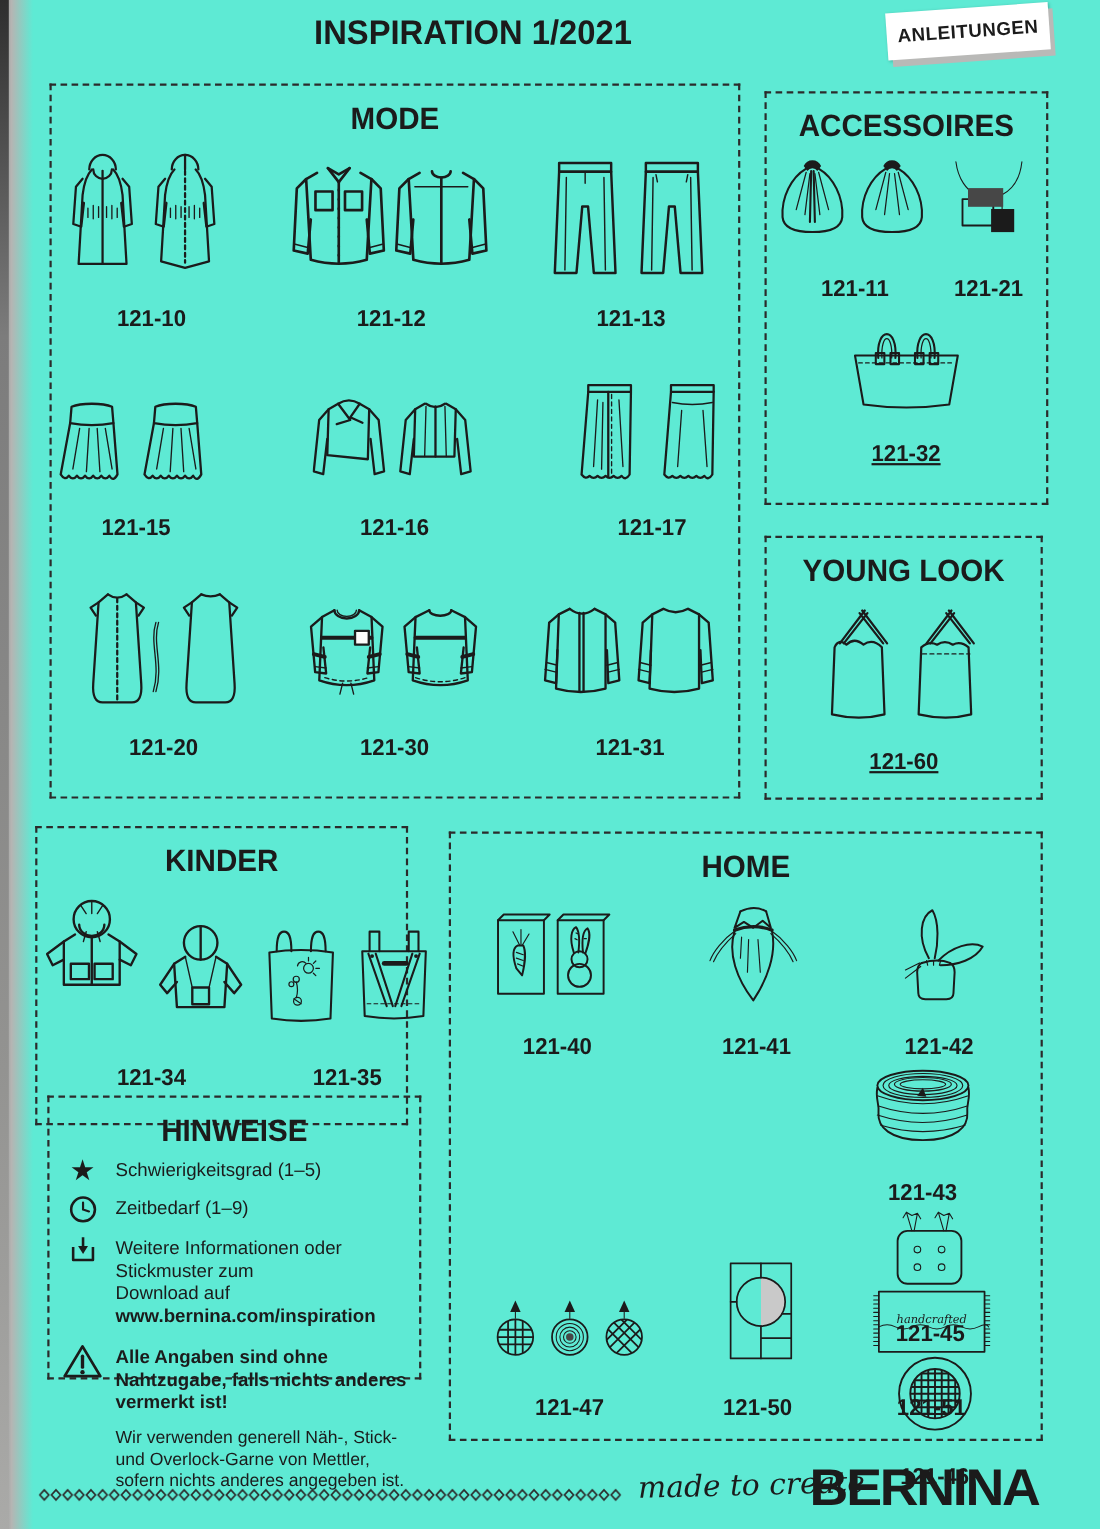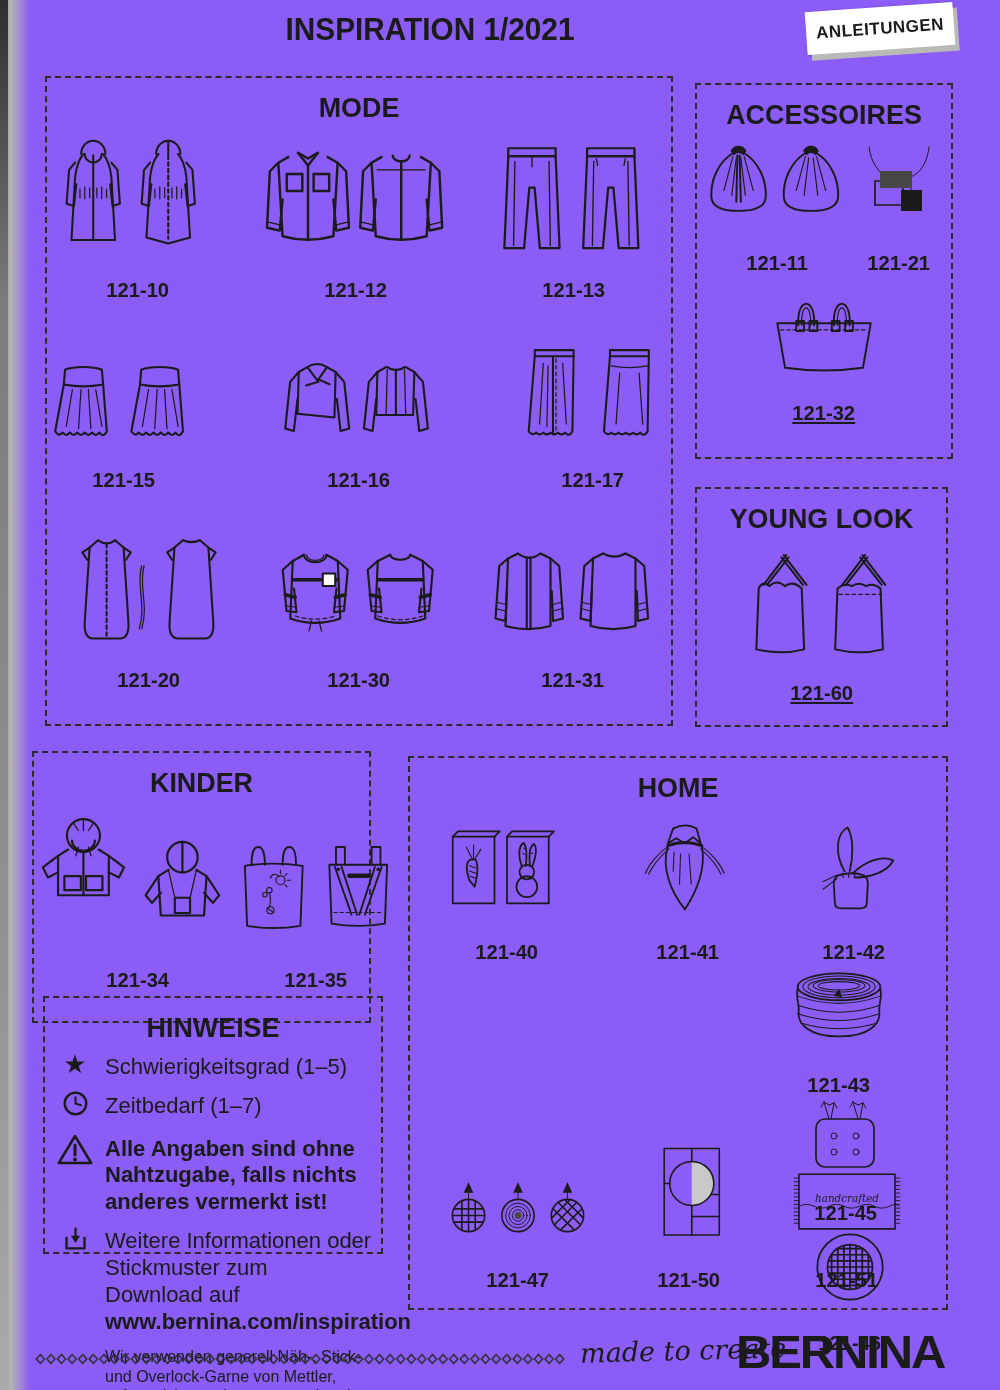--- a/index.html
+++ b/index.html
@@ -1,16 +1,16 @@
 <!DOCTYPE html>
 <html><head>
 <meta charset="utf-8">
 <style>
   html,body{margin:0;padding:0;background:#e6e6e4;}
-  .page{position:relative;width:1000px;height:1390px;background:#8b5cf6;
+  .page{position:relative;width:1000px;height:1390px;background:#5eead4;
     font-family:"Liberation Sans",sans-serif;color:#1b1b1b;overflow:hidden;}
   .edge-shadow{position:absolute;left:0;top:0;width:30px;height:100%;
     background:linear-gradient(to right,#8a8a8a 0%,#b5b5b3 35%,rgba(250,250,249,0) 100%);}
   .edge-dark{position:absolute;left:0;top:0;width:8px;height:100%;
     background:linear-gradient(to bottom,#2e2e2e 0%,#7c7c7c 22%,#939391 70%,#aaaaa8 100%);}
   .page-title{position:absolute;left:250px;top:12px;width:360px;text-align:center;
     font-size:31px;font-weight:700;transform:scaleX(.96);white-space:nowrap;}
   .corner-tab{position:absolute;left:806px;top:7px;width:148px;height:43px;background:#fff;
     box-shadow:4px 6px 0 #b9b9b7,1px 1px 3px rgba(0,0,0,.25);transform:rotate(-4deg);
     display:flex;align-items:center;justify-content:center;font-weight:700;font-size:17px;letter-spacing:.5px;}
@@ -43,21 +43,21 @@
   svg.art .flight{fill:#c9c9c9;stroke:none;}
   svg.art .fw{fill:#fbfbfa;}
   svg.art .thin{stroke-width:1;}
   svg.art .thick{stroke-width:2.8;}
   svg.art .dash{stroke-dasharray:3 2.6;}
   svg.art text{stroke:none;fill:#1b1b1b;font-family:"DejaVu Serif",serif;}
   
   .hin-body{padding:0 10px 0 8px;}
   .leg-row{display:flex;align-items:flex-start;gap:12px;margin-top:9px;padding-left:4px;}
   .leg-ico{width:36px;flex:none;display:flex;justify-content:center;align-items:center;font-size:26px;line-height:1;}
-  .leg-txt{font-size:22px;line-height:1.22;padding-top:3px;}
+  .leg-txt{font-size:17px;line-height:1.22;padding-top:3px;}
   .leg-txt.bold, .leg-txt b{font-weight:700;}
   .note-plain{margin:12px 0 0 52px;font-size:16px;line-height:1.22;padding-right:2px;}
   
   .zigzag{position:absolute;left:35px;top:1352px;}
   .tagline{position:absolute;left:580px;top:1335px;font-size:27px;font-style:italic;
     font-family:"DejaVu Serif",serif;transform:rotate(-1.5deg);letter-spacing:0px;white-space:nowrap;}
   .brand{position:absolute;left:736px;top:1324px;font-size:47px;font-weight:700;letter-spacing:-2px;
     transform:scaleX(1.04);transform-origin:left;white-space:nowrap;}
 </style>
 </head>
@@ -403,45 +403,45 @@
         <span class="leg-ico">★</span>
         <span class="leg-txt">Schwierigkeitsgrad (1–5)</span>
       </div>
       <div class="leg-row">
         <span class="leg-ico">
           <svg width="27" height="27" viewBox="0 0 30 30">
             <circle cx="15" cy="15" r="12" fill="none" stroke="#1b1b1b" stroke-width="2.6"></circle>
             <path d="M15,8 V15 L21,17" fill="none" stroke="#1b1b1b" stroke-width="2.2" stroke-linecap="round"></path>
           </svg>
         </span>
-        <span class="leg-txt">Zeitbedarf (1–7)</span>
-      </div>
-      <div class="leg-row" style="margin-top:13px;">
-        <span class="leg-ico">
-          <svg width="36" height="33" viewBox="0 0 40 36">
-            <path d="M20,3 L38,33 H2 Z" fill="none" stroke="#1b1b1b" stroke-width="2.8" stroke-linejoin="round"></path>
-            <line x1="20" y1="13" x2="20" y2="24" stroke="#1b1b1b" stroke-width="3.4" stroke-linecap="round"></line>
-            <circle cx="20" cy="29" r="2.2" fill="#1b1b1b"></circle>
-          </svg>
-        </span>
-        <span class="leg-txt bold">Alle Angaben sind ohne Nahtzugabe, falls nichts anderes vermerkt ist!</span>
+        <span class="leg-txt">Zeitbedarf (1–9)</span>
       </div>
       <div class="leg-row">
         <span class="leg-ico">
           <svg width="27" height="27" viewBox="0 0 30 30">
             <path d="M5,13 V26 H25 V13" fill="none" stroke="#1b1b1b" stroke-width="2.6" stroke-linejoin="round"></path>
             <line x1="15" y1="3" x2="15" y2="15" stroke="#1b1b1b" stroke-width="2.6"></line>
             <path d="M10,12 L15,20 L20,12 Z" fill="#1b1b1b" stroke="none"></path>
           </svg>
         </span>
         <span class="leg-txt">
           <span style="display:block">Weitere Informationen oder Stickmuster zum</span>
           <span style="display:block"><span>Download auf </span><b>www.bernina.com/inspiration</b></span>
         </span>
       </div>
+      <div class="leg-row" style="margin-top:13px;">
+        <span class="leg-ico">
+          <svg width="36" height="33" viewBox="0 0 40 36">
+            <path d="M20,3 L38,33 H2 Z" fill="none" stroke="#1b1b1b" stroke-width="2.8" stroke-linejoin="round"></path>
+            <line x1="20" y1="13" x2="20" y2="24" stroke="#1b1b1b" stroke-width="3.4" stroke-linecap="round"></line>
+            <circle cx="20" cy="29" r="2.2" fill="#1b1b1b"></circle>
+          </svg>
+        </span>
+        <span class="leg-txt bold">Alle Angaben sind ohne Nahtzugabe, falls nichts anderes vermerkt ist!</span>
+      </div>
       <div class="note-plain">Wir verwenden generell Näh-, Stick- und Overlock-Garne von Mettler, sofern nichts anderes angegeben ist.</div>
     </div>
   </div>
 
   <div class="box" id="home">
     <div class="sec-title">HOME</div>
 
     <div class="row h-row1">
       <div class="cell">
         <svg class="art" width="130" height="96" viewBox="0 0 124 92">

